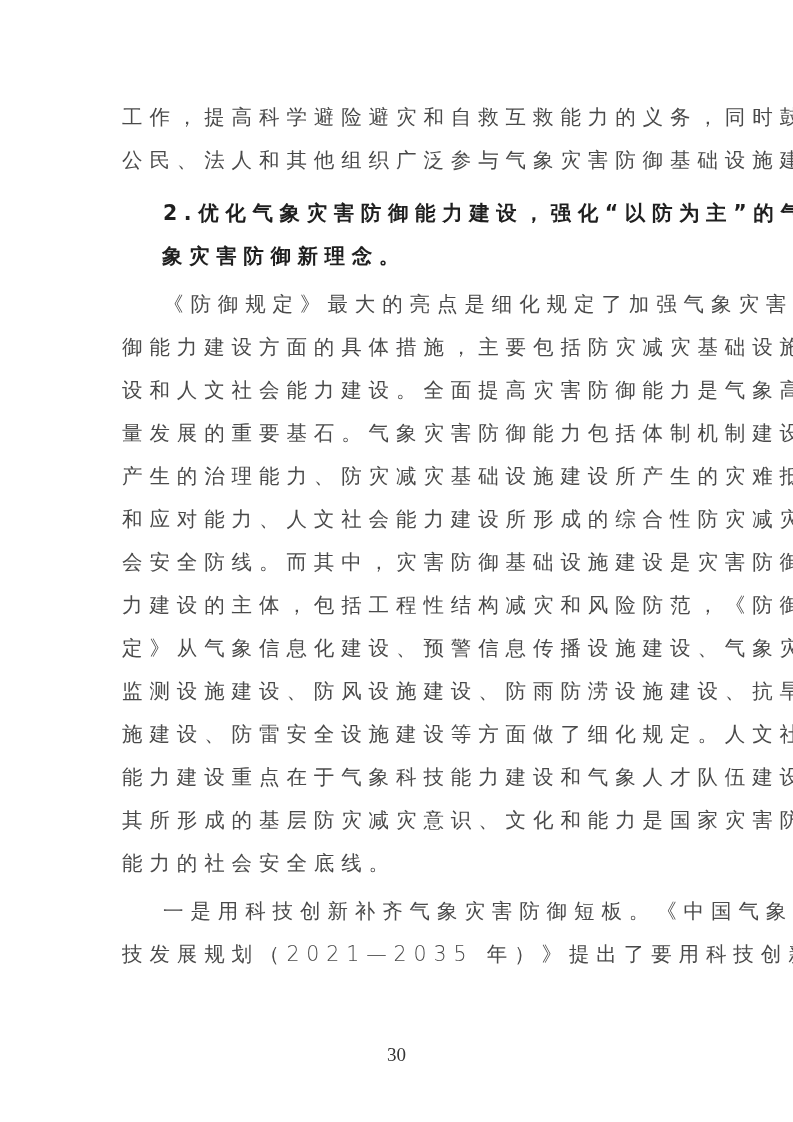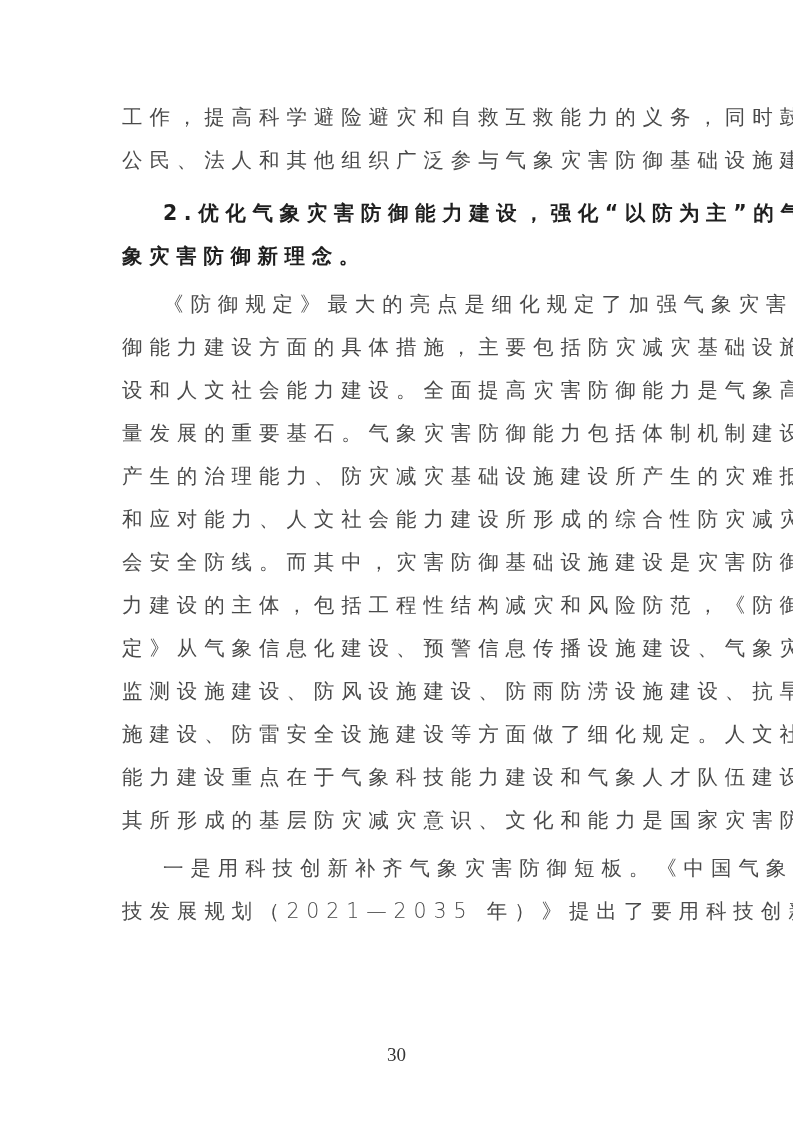--- a/index.html
+++ b/index.html
@@ -49,21 +49,21 @@
       font-weight: bold;
       letter-spacing: 6.6px;
     }
     .heading .line {
       display: block;
       white-space: nowrap;
       height: 43px;
       text-align-last: justify;
       text-align: justify;
     }
-    .heading .line.last { text-align-last: left; }
+    .heading .line.last { text-align-last: left; margin-left: 40px; }
     .indent { padding-left: 41px; }
     .gap { height: 5px; }
     .page-number {
       position: absolute;
       left: 0;
       width: 793px;
       top: 1044px;
       text-align: center;
       font-family: "Liberation Serif", "DejaVu Serif", serif;
       font-size: 19px;
@@ -94,20 +94,21 @@
     <span class="line">量发展的重要基石。气象灾害防御能力包括体制机制建设所</span>
     <span class="line">产生的治理能力、防灾减灾基础设施建设所产生的灾难抵御</span>
     <span class="line">和应对能力、人文社会能力建设所形成的综合性防灾减灾社</span>
     <span class="line">会安全防线。而其中，灾害防御基础设施建设是灾害防御能</span>
     <span class="line">力建设的主体，包括工程性结构减灾和风险防范，《防御规</span>
     <span class="line">定》从气象信息化建设、预警信息传播设施建设、气象灾害</span>
     <span class="line">监测设施建设、防风设施建设、防雨防涝设施建设、抗旱设</span>
     <span class="line">施建设、防雷安全设施建设等方面做了细化规定。人文社会</span>
     <span class="line">能力建设重点在于气象科技能力建设和气象人才队伍建设，</span>
     <span class="line">其所形成的基层防灾减灾意识、文化和能力是国家灾害防御</span>
+    <span class="line last">能力的社会安全底线。</span>
   </p>
 
   <div class="gap"></div>
 
   <p class="para">
     <span class="line indent">一是用科技创新补齐气象灾害防御短板。《中国气象科</span>
     <span class="line">技发展规划（2021—2035 年）》提出了要用科技创新驱动气</span>
   </p>
 
 </div>

